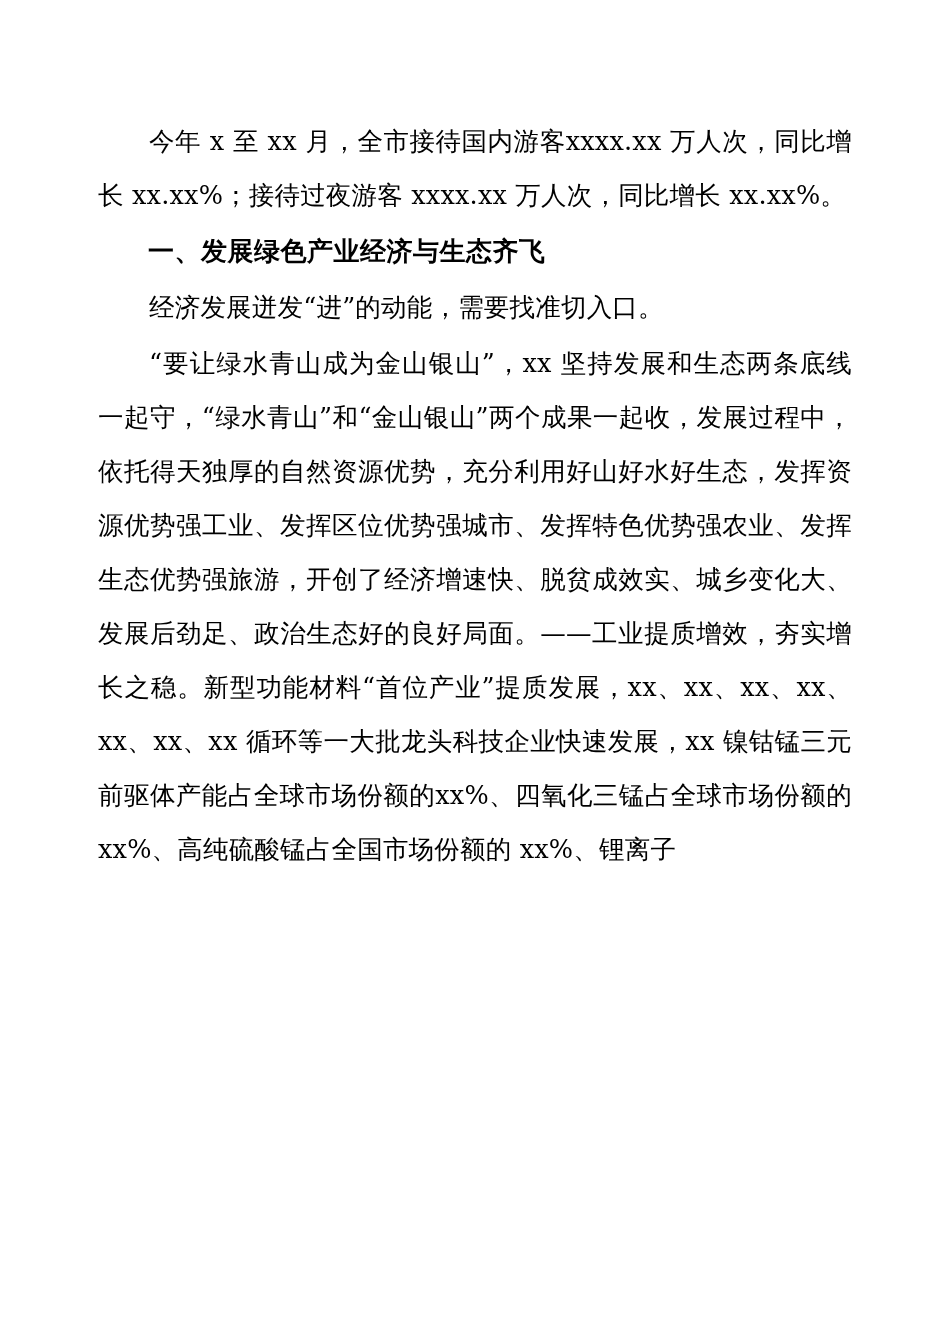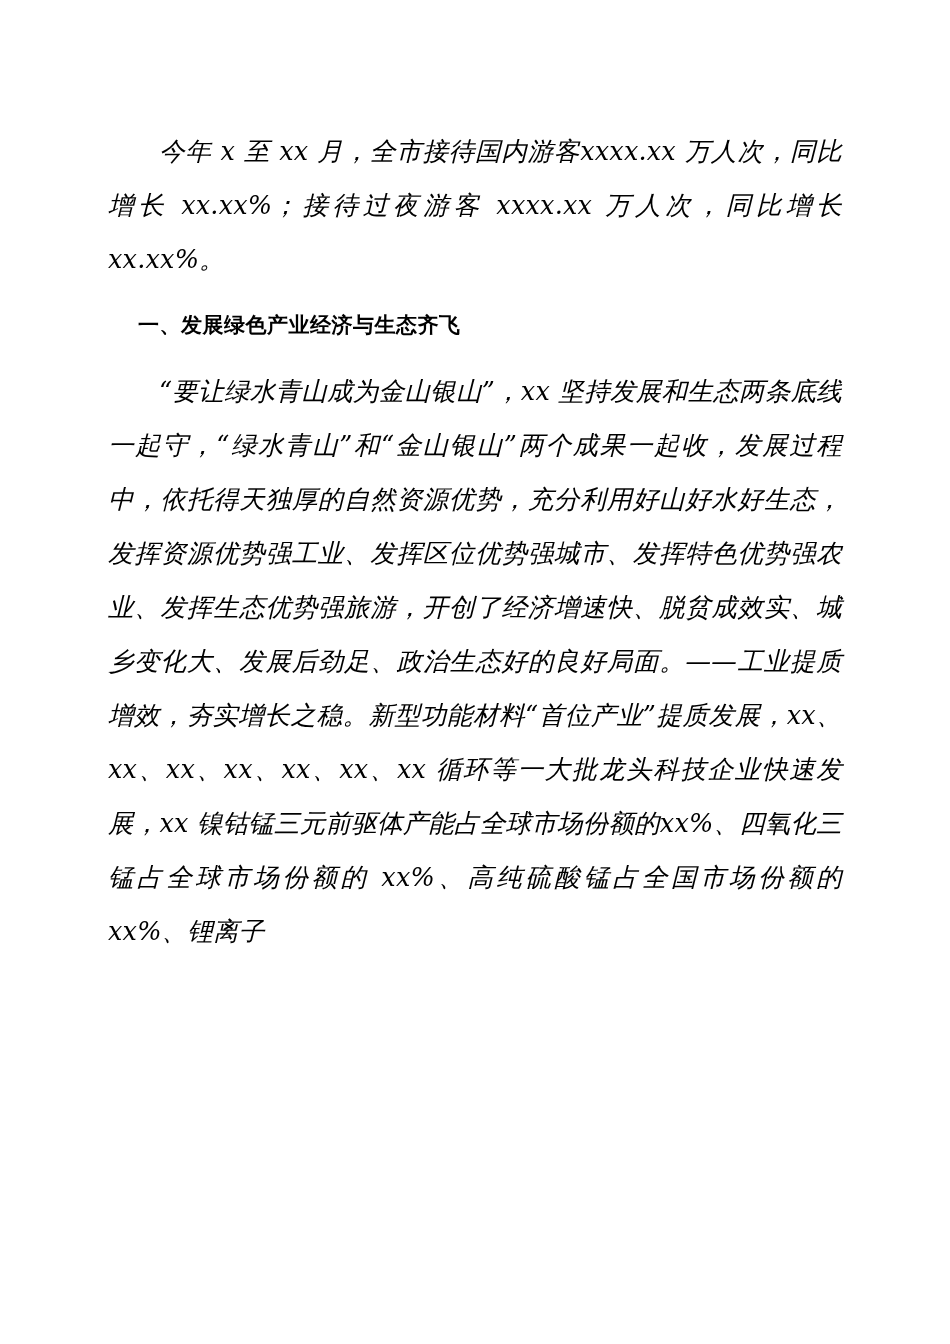--- a/index.html
+++ b/index.html
@@ -23,37 +23,37 @@
     background: #ffffff;
   }
   .doc-body {
     font-size: 25.5px;
     line-height: 54px;
     text-align: justify;
     text-justify: inter-ideograph;
     letter-spacing: 0.2px;
   }
   p.para {
-    margin: 12px;
+    margin: 2px;
     text-indent: 2em;
     font-family: "DejaVu Serif", "Liberation Serif", serif;
     font-weight: normal;
-    font-style: italic;
   }
   p.heading {
     margin: 0;
     text-indent: 2em;
     font-family: "DejaVu Sans", "Liberation Sans", sans-serif;
     font-weight: bold;
-    font-size: 21px;
+    font-size: 26px;
     letter-spacing: 0.5px;
   }
 </style>
 </head>
 <body>
 
 <div class="page">
   <div class="doc-body">
     <p class="para">今年 x 至 xx 月，全市接待国内游客xxxx.xx 万人次，同比增长 xx.xx%；接待过夜游客 xxxx.xx 万人次，同比增长 xx.xx%。</p>
     <p class="heading">一、发展绿色产业经济与生态齐飞</p>
+    <p class="para">经济发展迸发“进”的动能，需要找准切入口。</p>
     <p class="para">“要让绿水青山成为金山银山”，xx 坚持发展和生态两条底线一起守，“绿水青山”和“金山银山”两个成果一起收，发展过程中，依托得天独厚的自然资源优势，充分利用好山好水好生态，发挥资源优势强工业、发挥区位优势强城市、发挥特色优势强农业、发挥生态优势强旅游，开创了经济增速快、脱贫成效实、城乡变化大、发展后劲足、政治生态好的良好局面。——工业提质增效，夯实增长之稳。新型功能材料“首位产业”提质发展，xx、xx、xx、xx、xx、xx、xx 循环等一大批龙头科技企业快速发展，xx 镍钴锰三元前驱体产能占全球市场份额的xx%、四氧化三锰占全球市场份额的 xx%、高纯硫酸锰占全国市场份额的 xx%、锂离子</p>
   </div>
 </div>
 
 </body></html>

